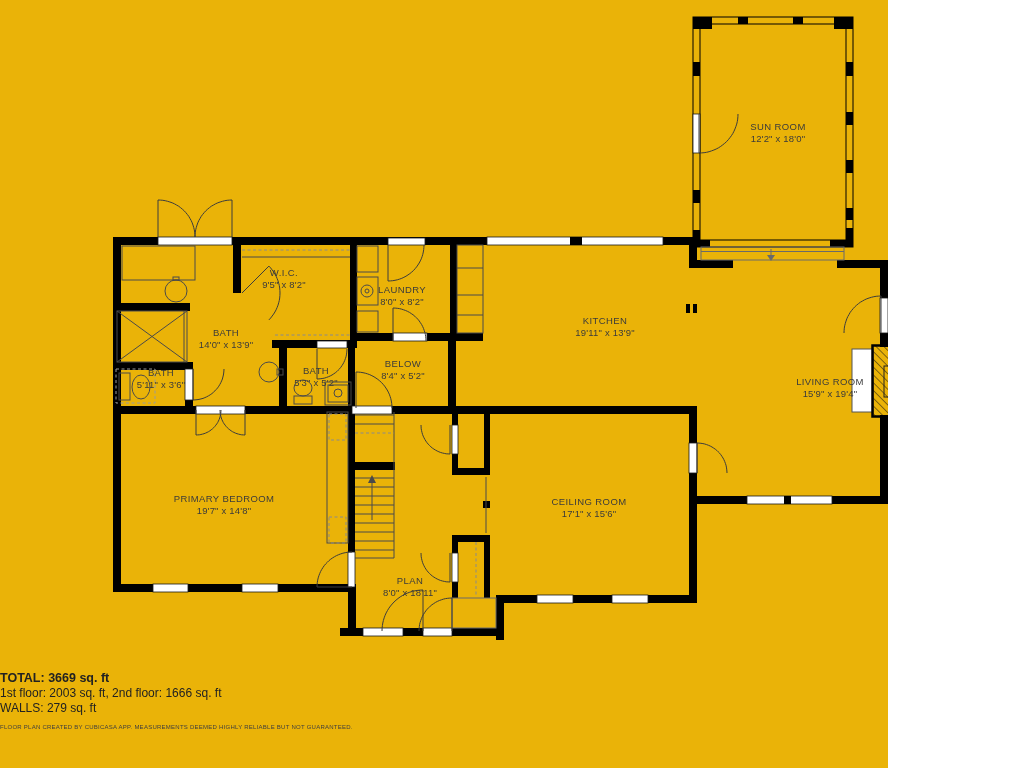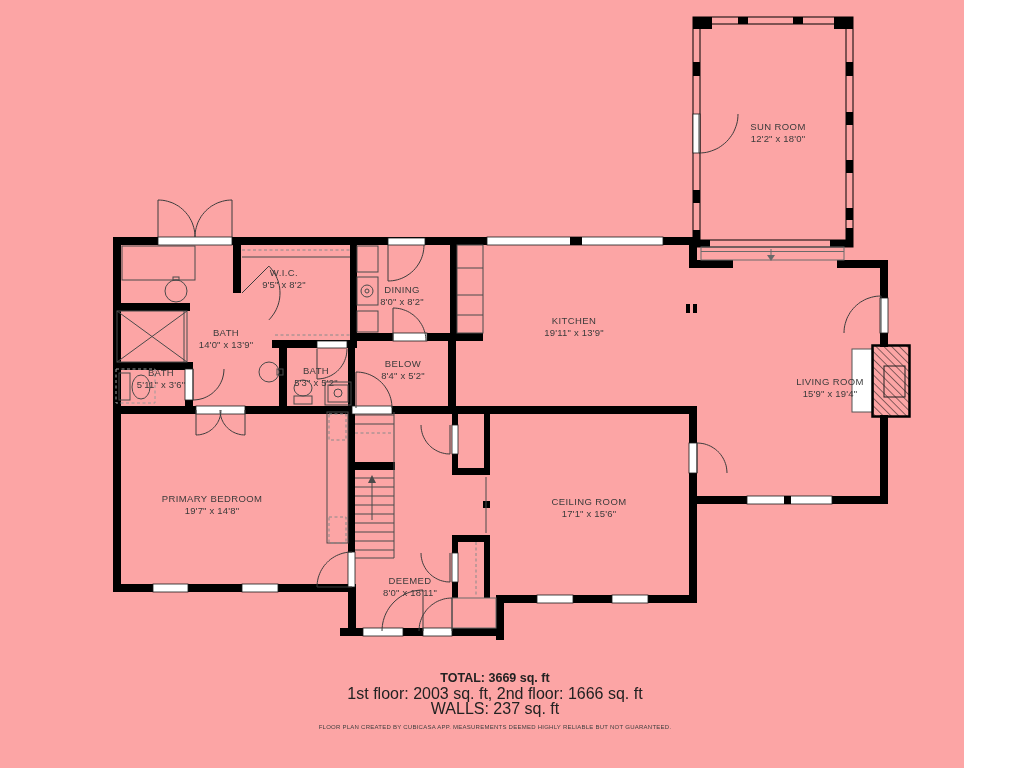--- a/index.html
+++ b/index.html
@@ -1,25 +1,25 @@
 <!DOCTYPE html>
 <html><head>
 <meta charset="utf-8">
 <style>
   html,body{margin:0;padding:0;background:#fff;}
-  .canvas{position:relative;width:964px;height:768px;background:#fca5a5;overflow:hidden;
+  .canvas{position:relative;width:888px;height:768px;background:#eab308;overflow:hidden;
           font-family:"Liberation Sans",sans-serif;}
   svg{position:absolute;left:0;top:0;}
   .room-label{position:absolute;transform:translate(-50%,-50%);text-align:center;
               color:#3b3b3b;white-space:nowrap;z-index:5;}
   .room-name{display:block;font-size:9.5px;line-height:11.5px;letter-spacing:.4px;}
   .room-dims{display:block;font-size:9.5px;line-height:11.5px;letter-spacing:.2px;}
-  .summary{position:absolute;left:0;top:671px;width:990px;text-align:center;color:#222;}
+  .summary{position:absolute;left:0;top:671px;width:990px;color:#222;}
   .sum-total{font-size:12.5px;font-weight:bold;line-height:15px;}
-  .sum-line{font-size:16px;line-height:15px;}
+  .sum-line{font-size:12px;line-height:15px;}
   .footer-note{margin-top:8px;font-size:6px;letter-spacing:.25px;color:#3f3f3f;}
 </style>
 </head>
 <body>
 
 <div class="canvas">
 
 <svg width="1024" height="768" viewBox="0 0 1024 768">
   <defs>
     <pattern id="hatch" width="5.5" height="5.5" patternUnits="userSpaceOnUse" patternTransform="rotate(-45)">
@@ -253,24 +253,24 @@
 
   <div class="room-label" style="left:778px;top:132px">
     <span class="room-name">SUN ROOM</span>
     <span class="room-dims">12'2" x 18'0"</span>
   </div>
   <div class="room-label" style="left:284px;top:278px">
     <span class="room-name">W.I.C.</span>
     <span class="room-dims">9'5" x 8'2"</span>
   </div>
   <div class="room-label" style="left:402px;top:295px">
-    <span class="room-name">DINING</span>
+    <span class="room-name">LAUNDRY</span>
     <span class="room-dims">8'0" x 8'2"</span>
   </div>
-  <div class="room-label" style="left:574px;top:326px">
+  <div class="room-label" style="left:605px;top:326px">
     <span class="room-name">KITCHEN</span>
     <span class="room-dims">19'11" x 13'9"</span>
   </div>
   <div class="room-label" style="left:226px;top:338px">
     <span class="room-name">BATH</span>
     <span class="room-dims">14'0" x 13'9"</span>
   </div>
   <div class="room-label" style="left:161px;top:378px">
     <span class="room-name">BATH</span>
     <span class="room-dims">5'11" x 3'6"</span>
@@ -280,33 +280,33 @@
     <span class="room-dims">5'3" x 5'2"</span>
   </div>
   <div class="room-label" style="left:403px;top:369px">
     <span class="room-name">BELOW</span>
     <span class="room-dims">8'4" x 5'2"</span>
   </div>
   <div class="room-label" style="left:830px;top:387px">
     <span class="room-name">LIVING ROOM</span>
     <span class="room-dims">15'9" x 19'4"</span>
   </div>
-  <div class="room-label" style="left:212px;top:504px">
+  <div class="room-label" style="left:224px;top:504px">
     <span class="room-name">PRIMARY BEDROOM</span>
     <span class="room-dims">19'7" x 14'8"</span>
   </div>
   <div class="room-label" style="left:589px;top:507px">
     <span class="room-name">CEILING ROOM</span>
     <span class="room-dims">17'1" x 15'6"</span>
   </div>
   <div class="room-label" style="left:410px;top:586px">
-    <span class="room-name">DEEMED</span>
+    <span class="room-name">PLAN</span>
     <span class="room-dims">8'0" x 18'11"</span>
   </div>
 
   <div class="summary">
     <div class="sum-total">TOTAL: 3669 sq. ft</div>
     <div class="sum-line">1st floor: 2003 sq. ft, 2nd floor: 1666 sq. ft</div>
-    <div class="sum-line">WALLS: 237 sq. ft</div>
+    <div class="sum-line">WALLS: 279 sq. ft</div>
     <div class="footer-note">FLOOR PLAN CREATED BY CUBICASA APP. MEASUREMENTS DEEMED HIGHLY RELIABLE BUT NOT GUARANTEED.</div>
   </div>
 
 </div>
 
 </body></html>

